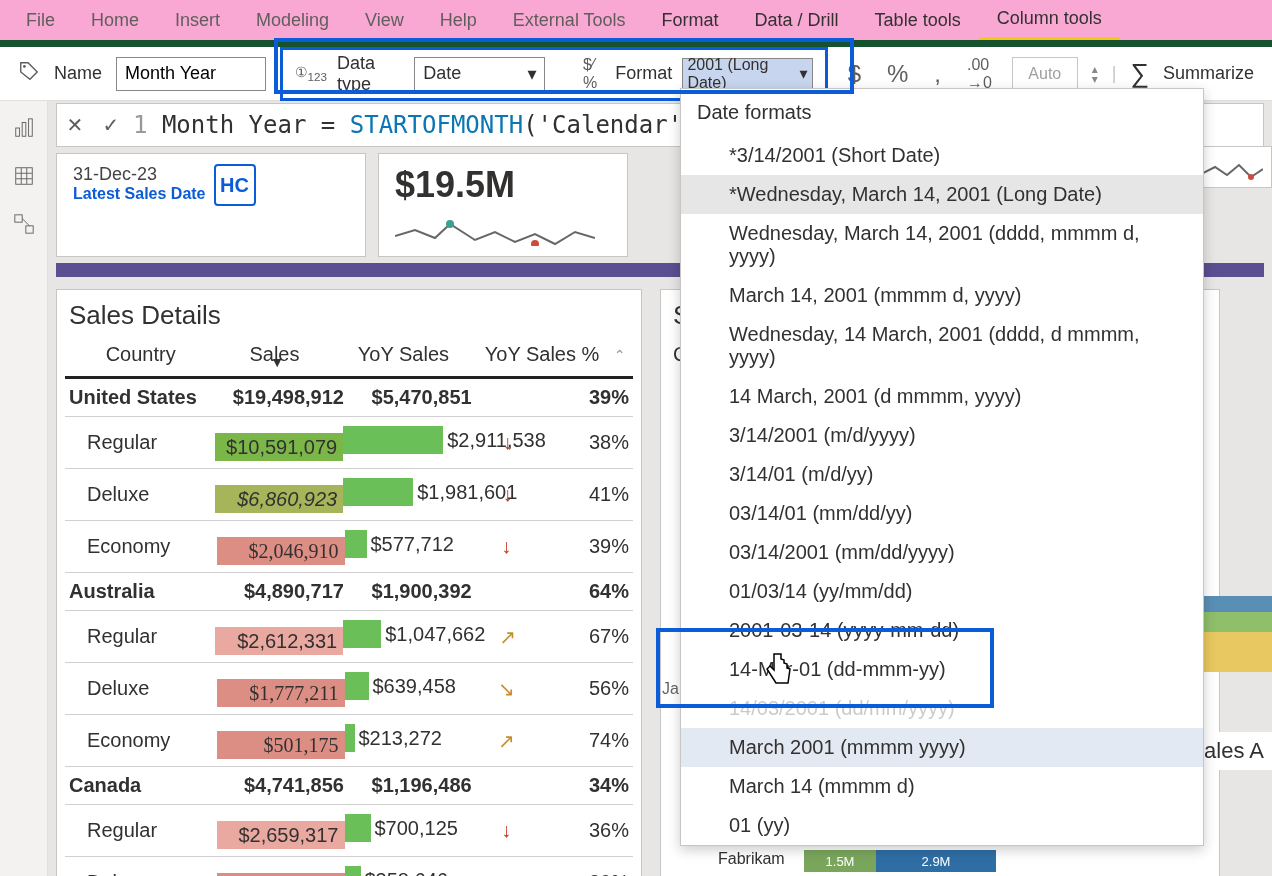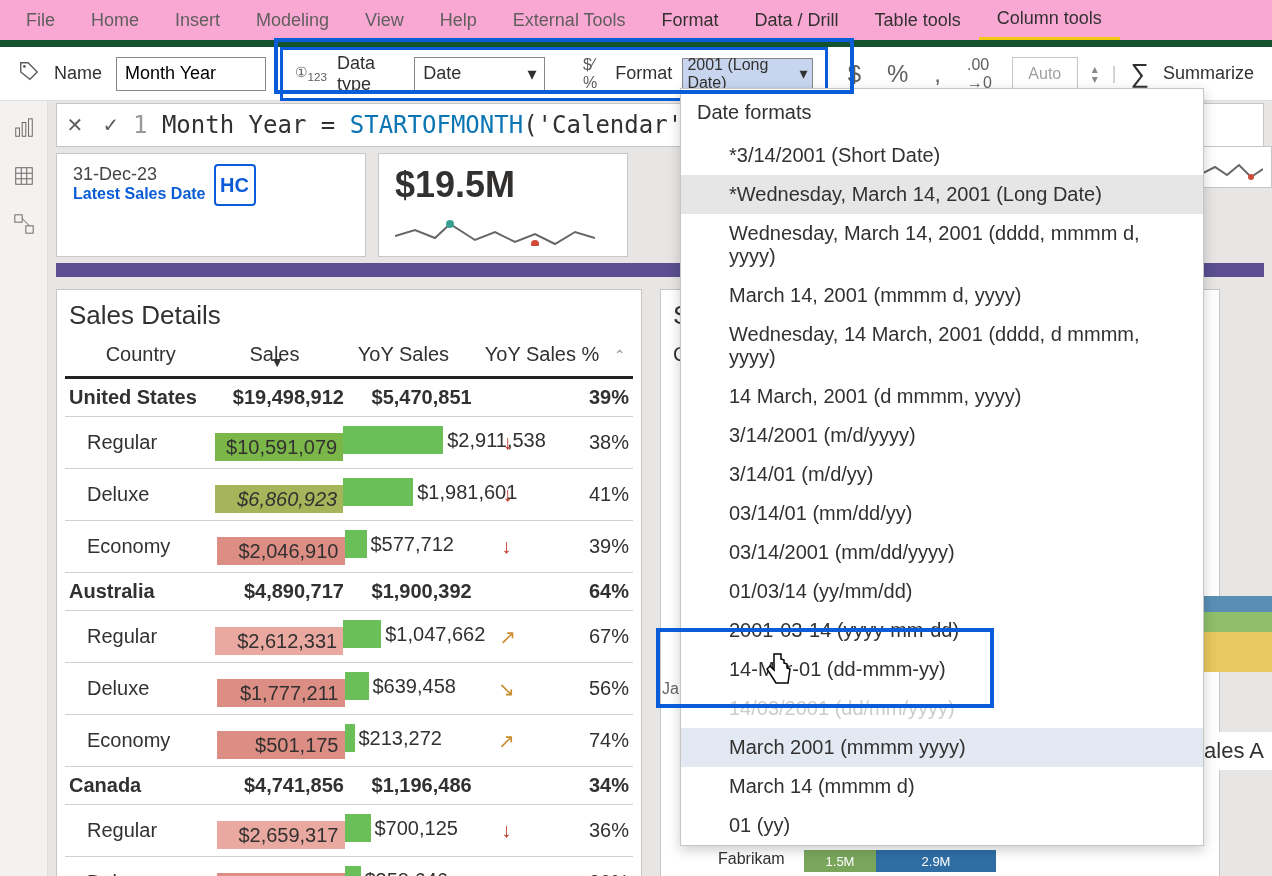--- a/index.html
+++ b/index.html
@@ -55,21 +55,21 @@
 .hr-black { border-top:3px solid #222; margin:0 8px;}
 .hr-grey { border-top:1px solid #d0d0d0; margin:0 8px;}
 
 .row { display:flex; align-items:center; font-size:20px; padding:7px 12px; }
 .row.bold { font-weight:700; }
 .row.sub .c1 { padding-left:18px; font-weight:400;}
 .c1{width:150px;} .c2{width:130px; text-align:right;} .c3{width:140px;} .c4{width:50px;text-align:center;} .c5{width:100px;text-align:right;}
 .cellbar { display:inline-flex; align-items:center; justify-content:flex-end; padding-right:6px; height:28px;margin-top:9px;}
 .cellbox { display:flex; justify-content:flex-end;}
 .green-hi{background:#7ab648;} .green-md{background:#a7b55a;font-style:italic;}
-.red-hi{background:#dc8d84;} .red-md{background:#e9a9a1;}
+.red-hi{background:#dc8d84;font-family:Liberation Serif, serif;} .red-md{background:#e9a9a1;}
 .bar3{display:inline-flex;align-items:center;height:28px;}
 .bar3 .barfill{background:#6bbf59;height:28px;}
 .bar3 .bartxt{padding-left:4px;}
 .arrow{font-size:20px;}
 .arrow.down{color:#c0392b;} .arrow.diag{color:#c98d2b;}
 
 
 .dropdown { position:absolute; left:680px; top:88px; width:524px; background:#fff; border:1px solid #c8c6c4; box-shadow:0 4px 12px rgba(0,0,0,0.2); z-index:50; max-height:760px; overflow:hidden;}
 .dd-header{font-size:20px; padding:12px 16px; color:#323130;}
 .dd-item{font-size:20px; padding:8px 48px; cursor:pointer;}

